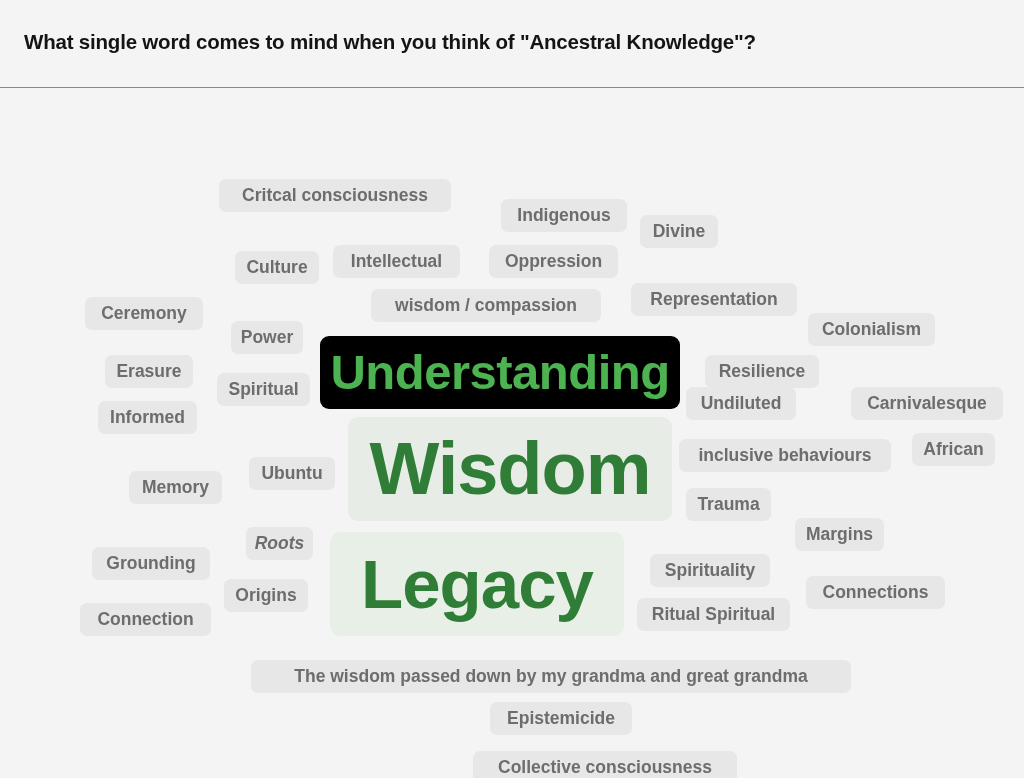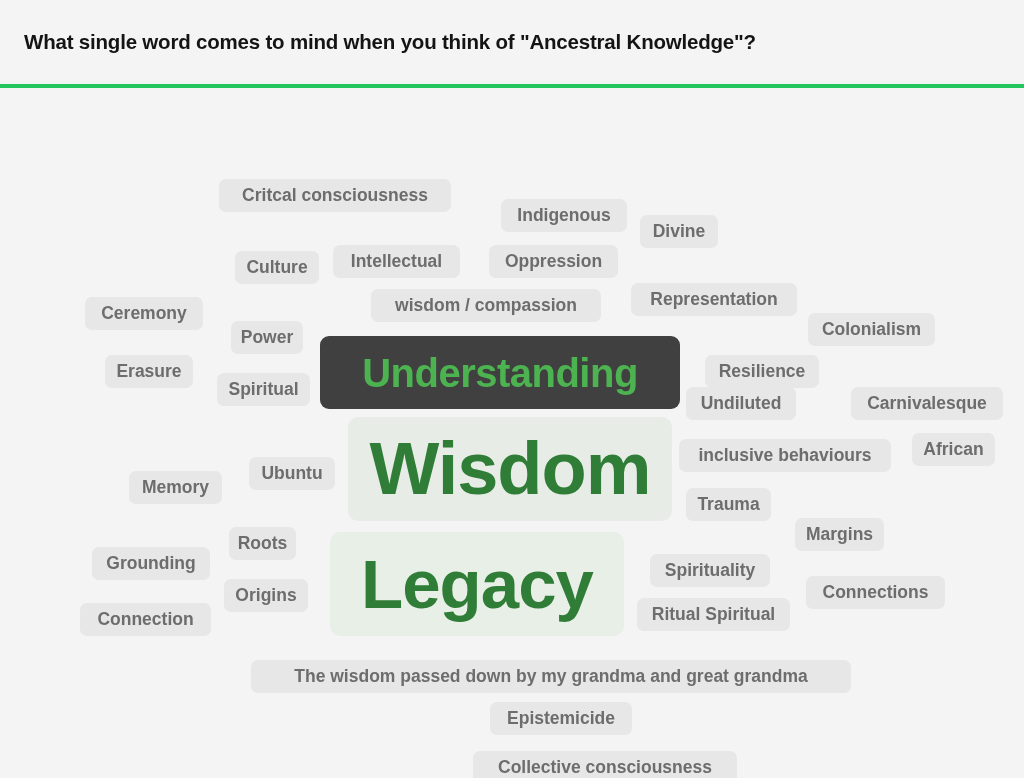--- a/index.html
+++ b/index.html
@@ -19,21 +19,21 @@
     height: 778px;
     background: #f4f4f4;
   }
   #header {
     position: absolute;
     left: 0;
     top: 0;
     width: 1024px;
     height: 88px;
     background: #f4f4f4;
-    border-bottom: 4px solid #22c55e;
+    border-bottom: 1px solid #22c55e;
     box-sizing: border-box;
   }
   #question-title {
     position: absolute;
     left: 24px;
     top: 30px;
     font-size: 20.5px;
     font-weight: bold;
     color: #141414;
     letter-spacing: -0.2px;
@@ -59,23 +59,23 @@
     align-items: center;
     justify-content: center;
     box-sizing: border-box;
   }
   .word.sm {
     font-size: 17.5px;
     padding: 8px 11px;
     border-radius: 7px;
   }
   .word.green-lt {
-    background: #404040;
+    background: #000000;
     color: #4cb350;
-    font-size: 40px;
+    font-size: 49px;
     padding: 13px 17px;
     border-radius: 9px;
     letter-spacing: -0.5px;
   }
   .word.green-dk-1 {
     background: #e7ece7;
     color: #2f7d36;
     font-size: 74px;
     padding: 17px 22px;
     border-radius: 10px;
@@ -109,29 +109,30 @@
       <div class="word sm" style="left: 85px; top: 177px; width: 118px; height: 33px;">Ceremony</div>
       <div class="word sm" style="left: 371px; top: 169px; width: 230px; height: 33px;">wisdom / compassion</div>
       <div class="word sm" style="left: 631px; top: 163px; width: 166px; height: 33px;">Representation</div>
       <div class="word sm" style="left: 808px; top: 193px; width: 127px; height: 33px;">Colonialism</div>
       <div class="word sm" style="left: 231px; top: 201px; width: 72px; height: 33px;">Power</div>
       <div class="word sm" style="left: 105px; top: 235px; width: 88px; height: 33px;">Erasure</div>
       <div class="word green-lt" style="left: 320px; top: 216px; width: 360px; height: 73px;">Understanding</div>
       <div class="word sm" style="left: 705px; top: 235px; width: 114px; height: 33px;">Resilience</div>
       <div class="word sm" style="left: 217px; top: 253px; width: 93px; height: 33px;">Spiritual</div>
       <div class="word sm" style="left: 851px; top: 267px; width: 152px; height: 33px;">Carnivalesque</div>
+      <div class="word sm" style="left: 98px; top: 281px; width: 99px; height: 33px;">Informed</div>
       <div class="word sm" style="left: 686px; top: 267px; width: 110px; height: 33px;">Undiluted</div>
       <div class="word green-dk-1" style="left: 348px; top: 297px; width: 324px; height: 104px;">Wisdom</div>
       <div class="word sm" style="left: 679px; top: 319px; width: 212px; height: 33px;">inclusive behaviours</div>
       <div class="word sm" style="left: 912px; top: 313px; width: 83px; height: 33px;">African</div>
       <div class="word sm" style="left: 249px; top: 337px; width: 86px; height: 33px;">Ubuntu</div>
       <div class="word sm" style="left: 129px; top: 351px; width: 93px; height: 33px;">Memory</div>
       <div class="word sm" style="left: 686px; top: 368px; width: 85px; height: 33px;">Trauma</div>
       <div class="word sm" style="left: 795px; top: 398px; width: 89px; height: 33px;">Margins</div>
-      <div class="word sm" style="left: 229px; top: 407px; width: 67px; height: 33px;">Roots</div>
+      <div class="word sm" style="left: 246px; top: 407px; width: 67px; height: 33px; font-style: italic;">Roots</div>
       <div class="word green-dk-2" style="left: 330px; top: 412px; width: 294px; height: 104px;">Legacy</div>
       <div class="word sm" style="left: 92px; top: 427px; width: 118px; height: 33px;">Grounding</div>
       <div class="word sm" style="left: 650px; top: 434px; width: 120px; height: 33px;">Spirituality</div>
       <div class="word sm" style="left: 806px; top: 456px; width: 139px; height: 33px;">Connections</div>
       <div class="word sm" style="left: 224px; top: 459px; width: 84px; height: 33px;">Origins</div>
       <div class="word sm" style="left: 80px; top: 483px; width: 131px; height: 33px;">Connection</div>
       <div class="word sm" style="left: 637px; top: 478px; width: 153px; height: 33px;">Ritual Spiritual</div>
       <div class="word sm" style="left: 251px; top: 540px; width: 600px; height: 33px;">The wisdom passed down by my grandma and great grandma</div>
       <div class="word sm" style="left: 490px; top: 582px; width: 142px; height: 33px;">Epistemicide</div>
       <div class="word sm" style="left: 473px; top: 631px; width: 264px; height: 33px;">Collective consciousness</div>

